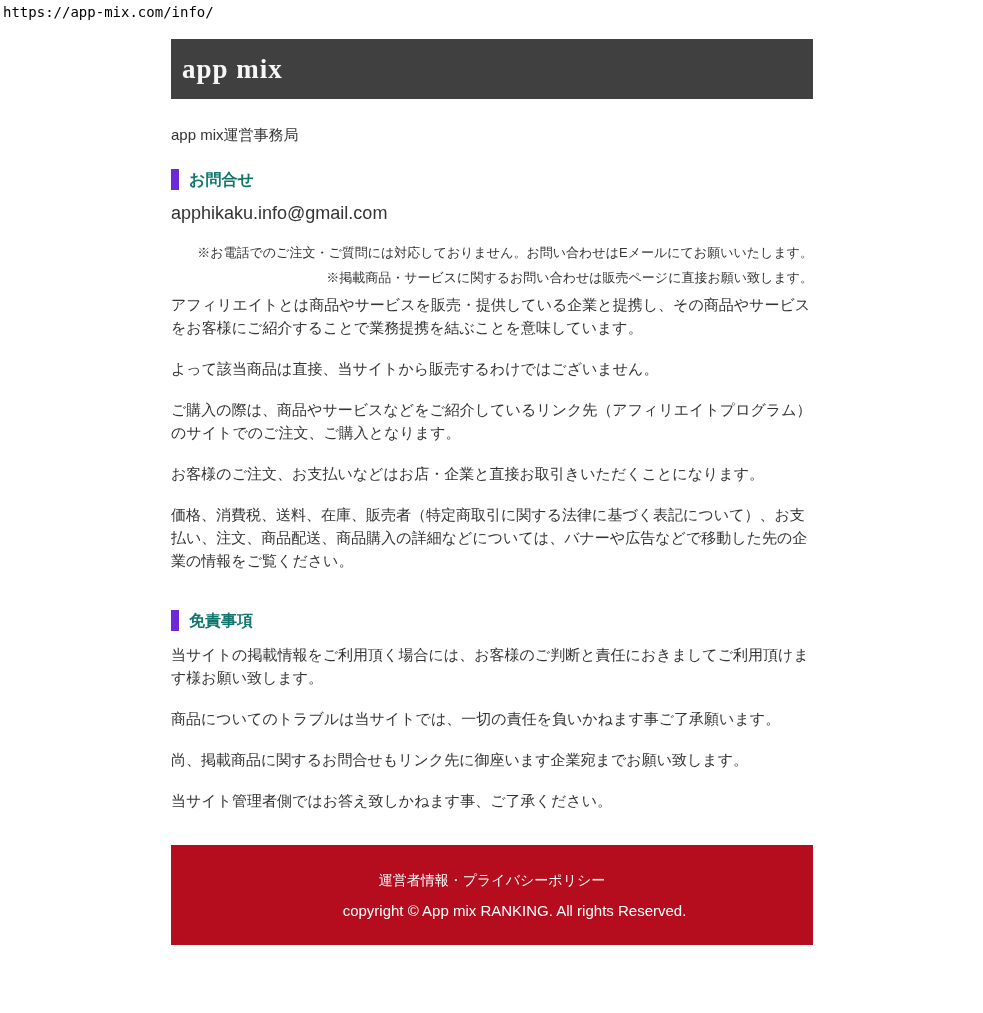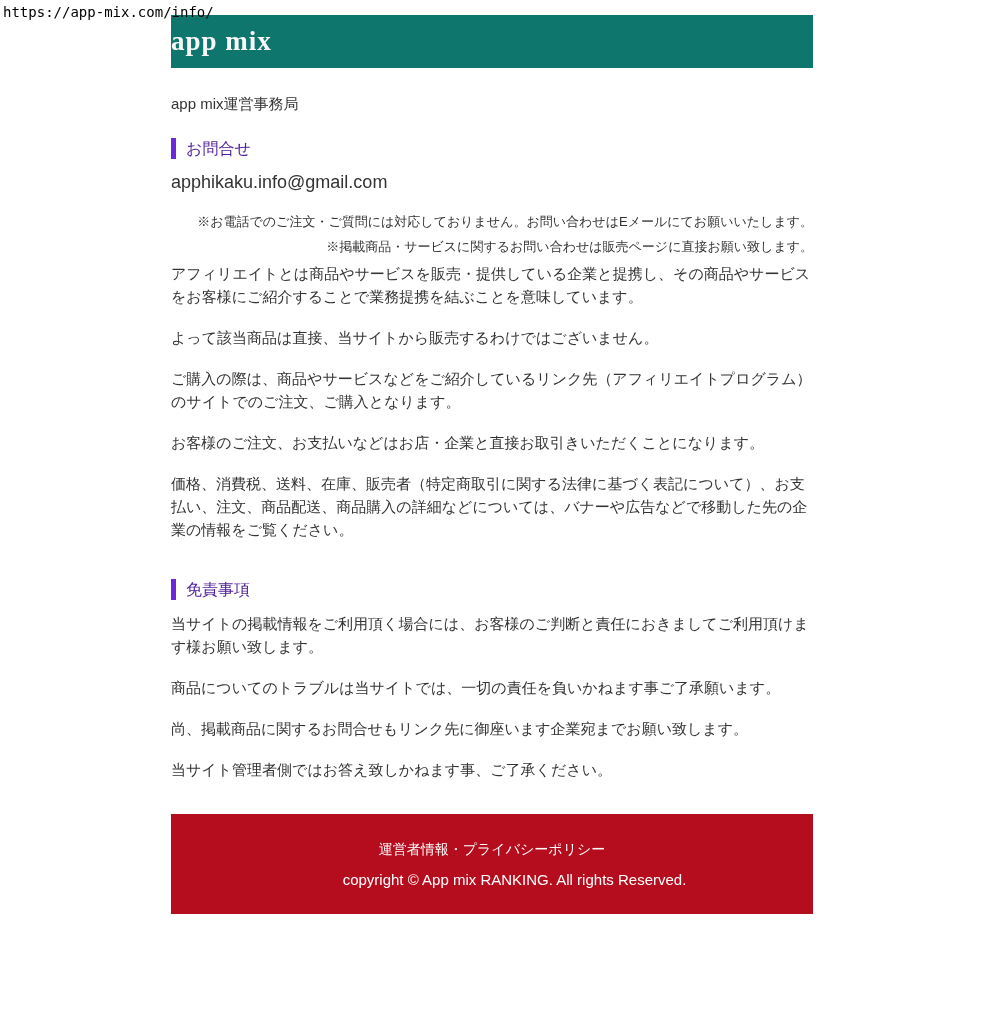--- a/index.html
+++ b/index.html
@@ -9,54 +9,54 @@
     background: #ffffff;
     font-family: "Liberation Sans", sans-serif;
     color: #333333;
     overflow: hidden;
   }
   .url-bar {
     font-family: "DejaVu Sans Mono", monospace;
     font-size: 14px;
     color: #000000;
     padding: 3px 0 0 3px;
-    height: 15px;
+    height: 39px;
     line-height: 18px;
   }
   .container {
     margin-left: 171px;
     width: 642px;
   }
   .site-header {
-    background: #0f766e;
-    height: 53px;
+    background: #404040;
+    height: 60px;
     display: flex;
     align-items: center;
-    padding-left: 0;
+    padding-left: 11px;
   }
   .site-title {
     font-family: "Liberation Serif", serif;
     font-weight: bold;
     font-size: 27px;
     color: #f7f7f7;
     letter-spacing: 1px;
     text-decoration: none;
     cursor: pointer;
   }
   .operator {
     margin-top: 24px;
     font-size: 15px;
     line-height: 23px;
   }
   .sec-heading {
-    border-left: 5px solid #6d28d9;
+    border-left: 8px solid #6d28d9;
     padding-left: 10px;
-    color: #4c1d95;
+    color: #0f766e;
     font-size: 16px;
-    font-weight: normal;
+    font-weight: bold;
     line-height: 21px;
     margin-top: 38px;
     margin-bottom: 12px;
   }
   .section-contact .sec-heading { margin-top: 23px; }
   .email {
     font-size: 18px;
     line-height: 23px;
     margin: 0 0 18px 0;
   }

